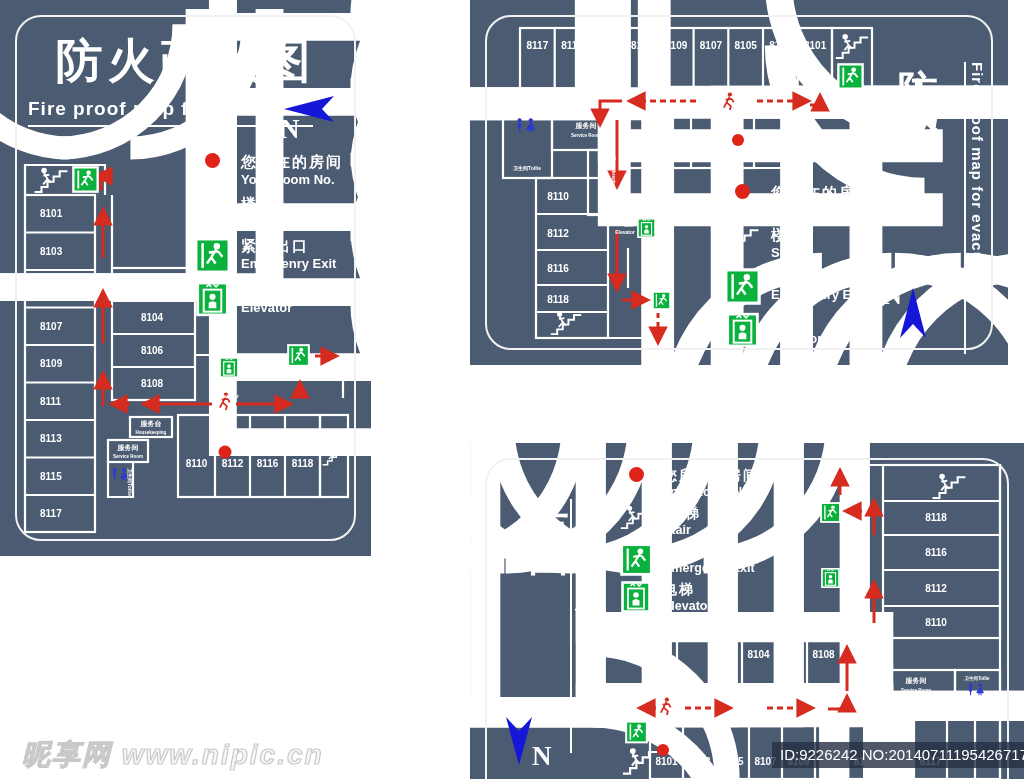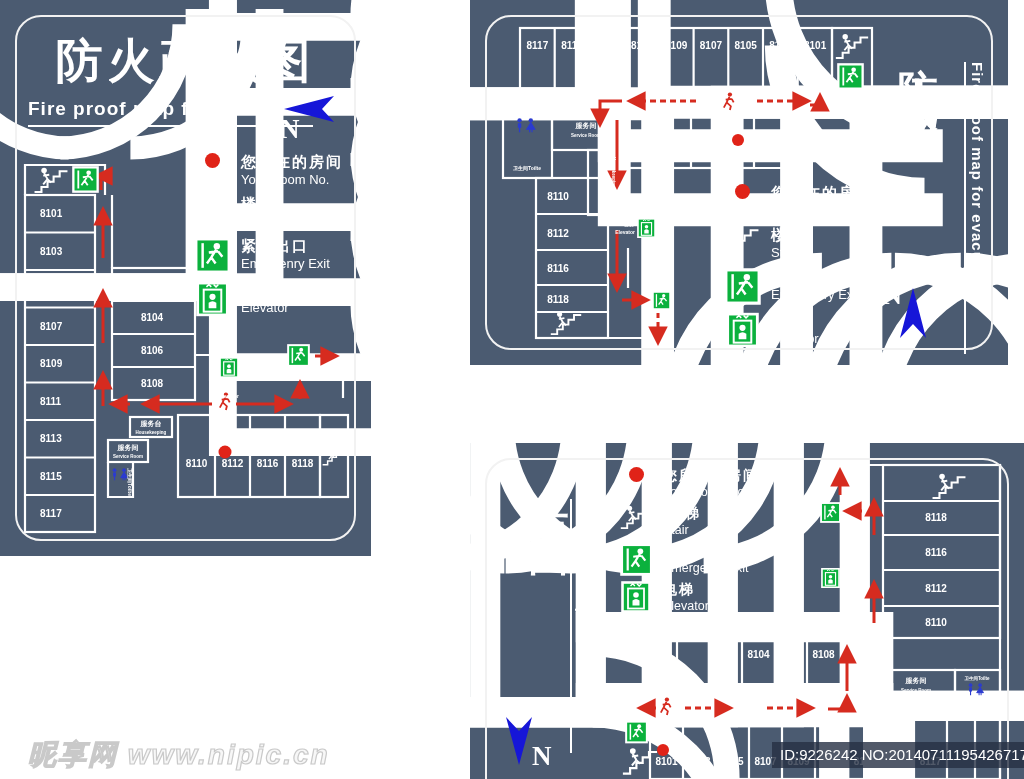--- a/index.html
+++ b/index.html
@@ -35,31 +35,31 @@
   .p-br .vtitle-zh{left:52px;top:28px;}
   .p-br .vtitle-en{left:100px;top:56px;height:254px;}
 
   
   .legend{position:absolute;display:flex;flex-direction:column;gap:7px;}
   .litem{display:flex;align-items:flex-start;gap:9px;}
   .lic{flex:0 0 40px;width:40px;display:flex;justify-content:center;align-items:center;}
   .dot{width:15px;height:15px;border-radius:50%;background:#e02318;}
   .ltxt{line-height:1.25;}
   .ltxt .zh{display:block;font-size:15px;font-weight:bold;letter-spacing:2px;}
-  .ltxt .en{display:block;font-size:13px;font-weight:normal;}
+  .ltxt .en{display:block;font-size:13px;font-weight:bold;}
   .p-left .legend{left:192px;top:153px;width:176px;}
   .p-tr .legend{left:252px;top:184px;width:190px;}
   .p-br .legend{left:148px;top:24px;width:190px;gap:5px;}
   .p-br .ltxt .zh{font-size:14px;}
   .p-br .ltxt .en{font-size:12.5px;}
   .p-br .lic{flex-basis:36px;width:36px;}
 
   
   .wm-site{position:absolute;left:22px;top:736px;font-size:28px;font-weight:bold;font-style:italic;
-      color:#f7f7f7;-webkit-text-stroke:1.2px #c9c9c9;letter-spacing:2px;margin-left:6px;}
+      color:#f7f7f7;-webkit-text-stroke:1.2px #c9c9c9;letter-spacing:2px;}
   .wm-id{position:absolute;left:772px;top:742px;width:252px;height:26px;background:rgba(38,48,68,0.8);
       color:#fff;font-size:15px;line-height:26px;padding-left:8px;box-sizing:border-box;white-space:nowrap;}
 </style>
 </head>
 <body>
 
 <svg width="0" height="0" style="position:absolute" aria-hidden="true">
   <defs>
     <marker id="ah" viewBox="0 0 10 10" refX="8" refY="5" markerWidth="6.5" markerHeight="6.5" orient="auto">
       <path d="M0,0 L10,5 L0,10 Z" fill="#d62b1f"></path>

